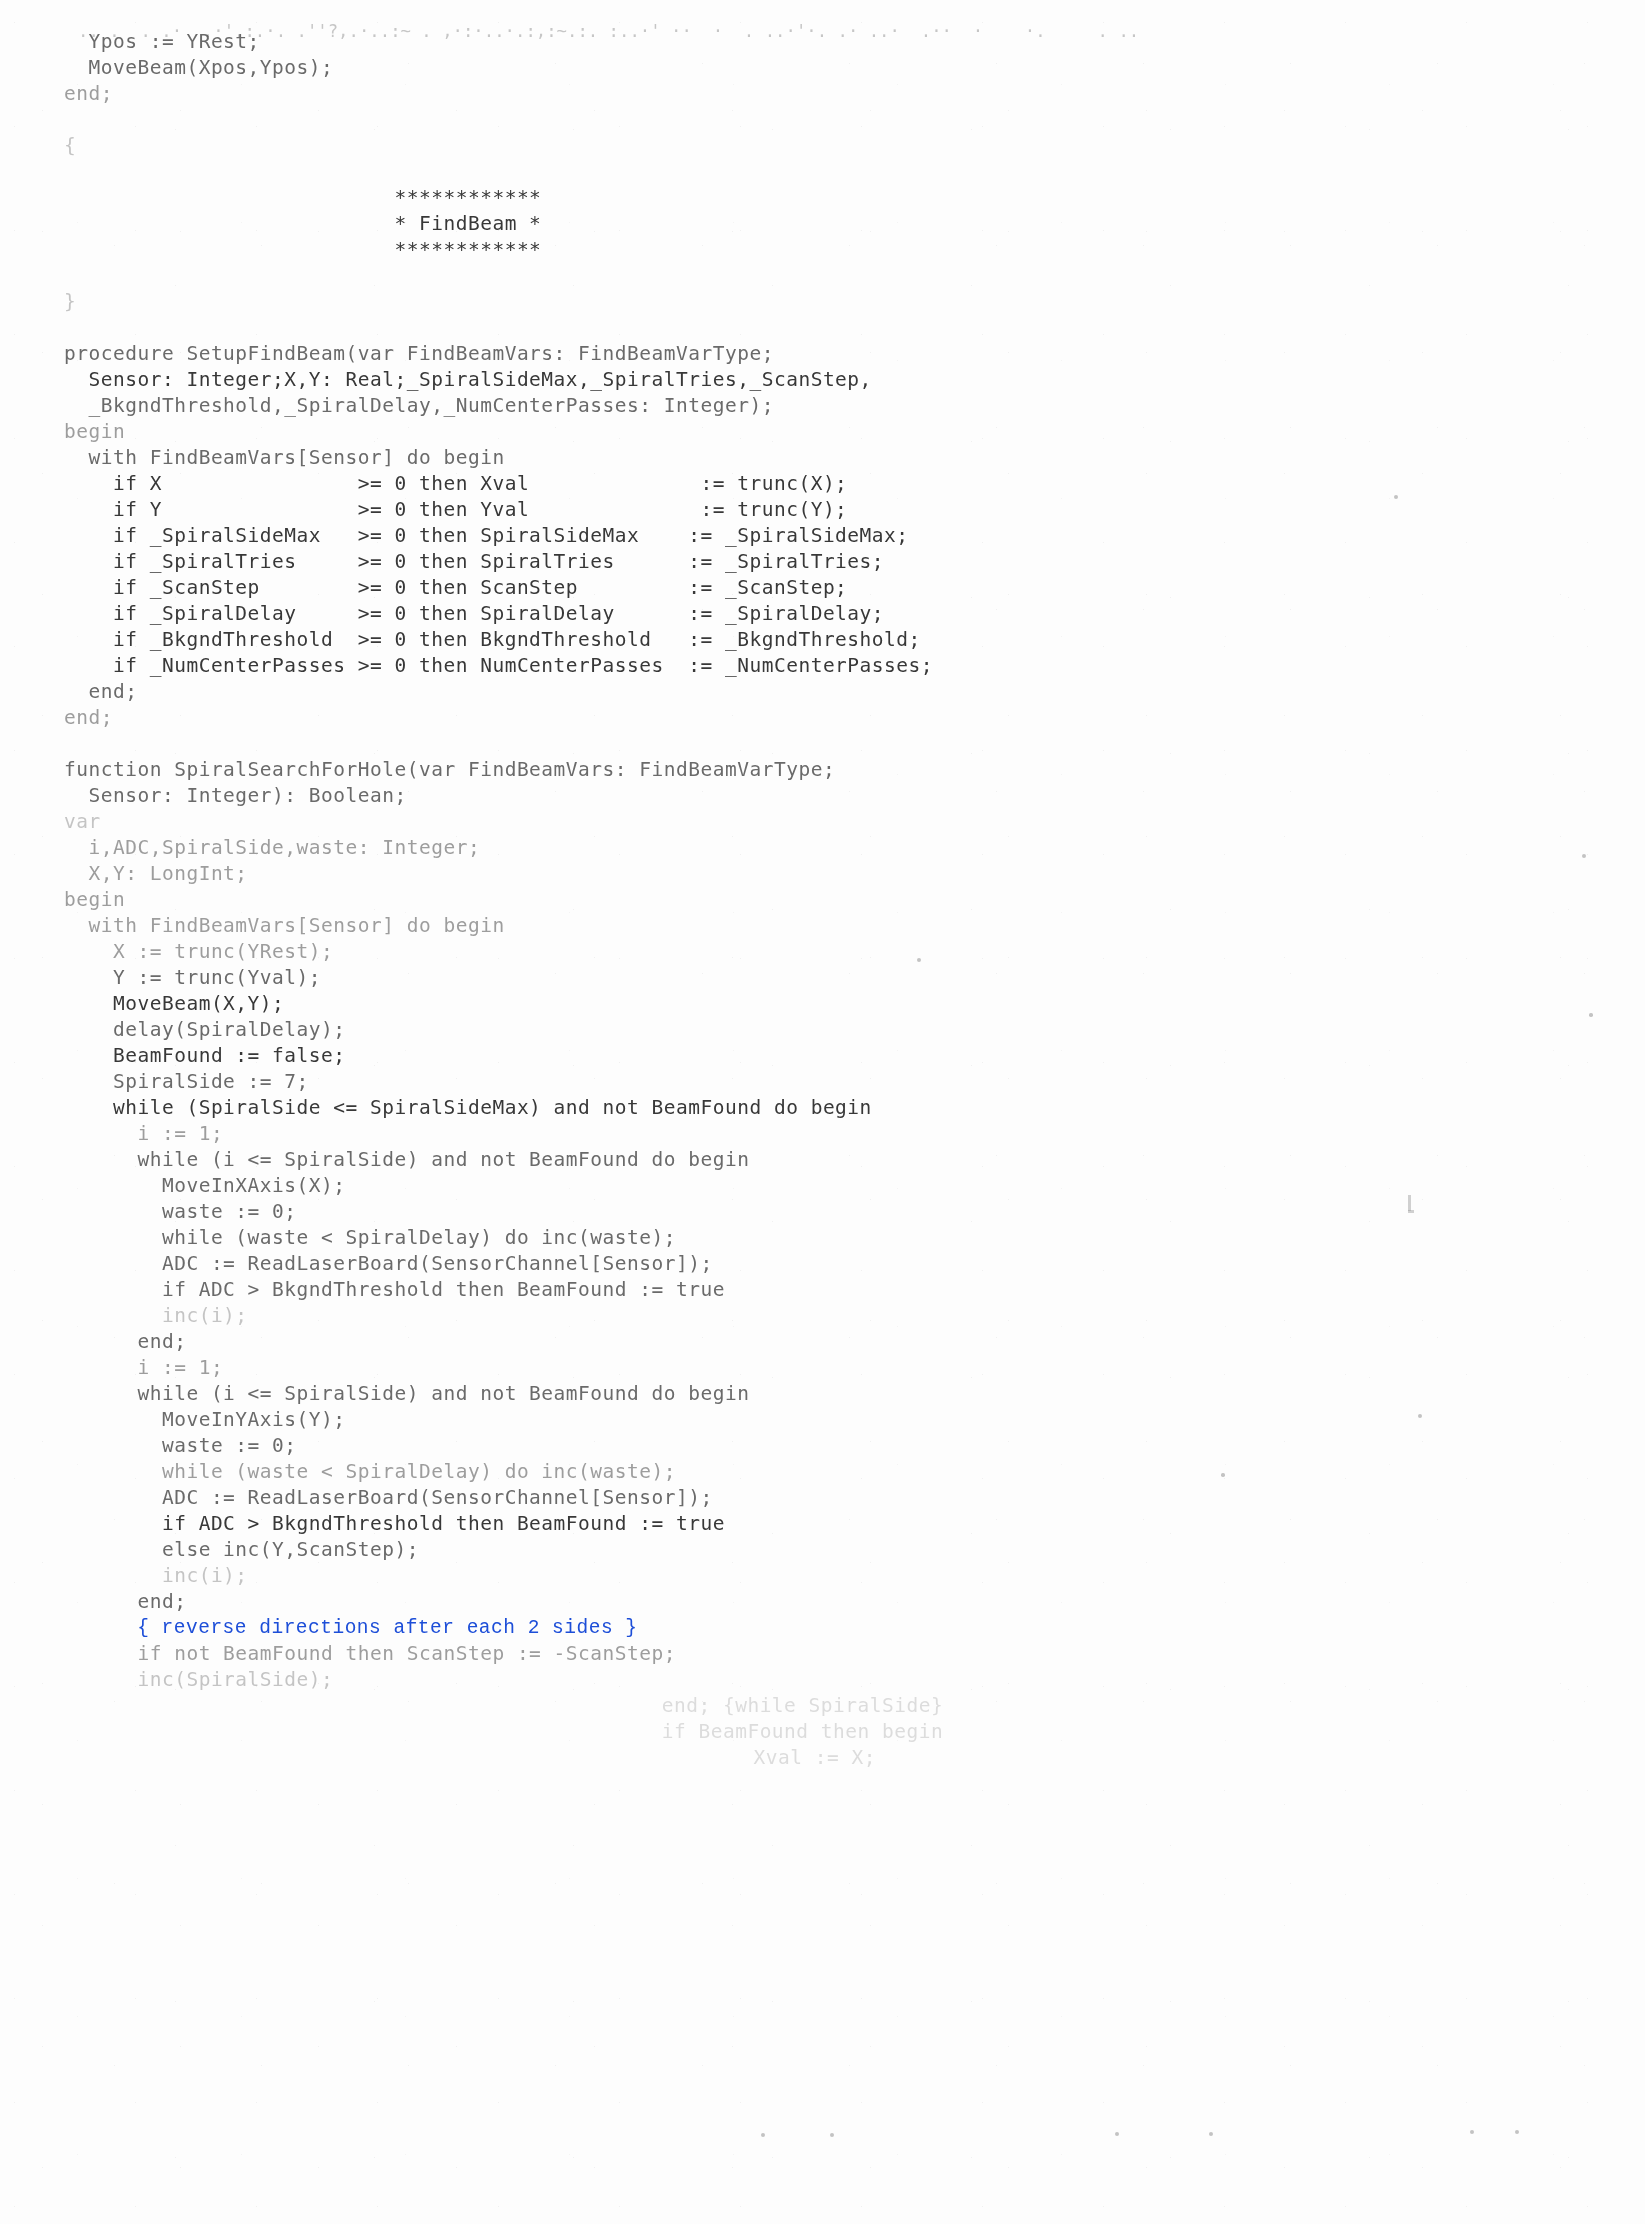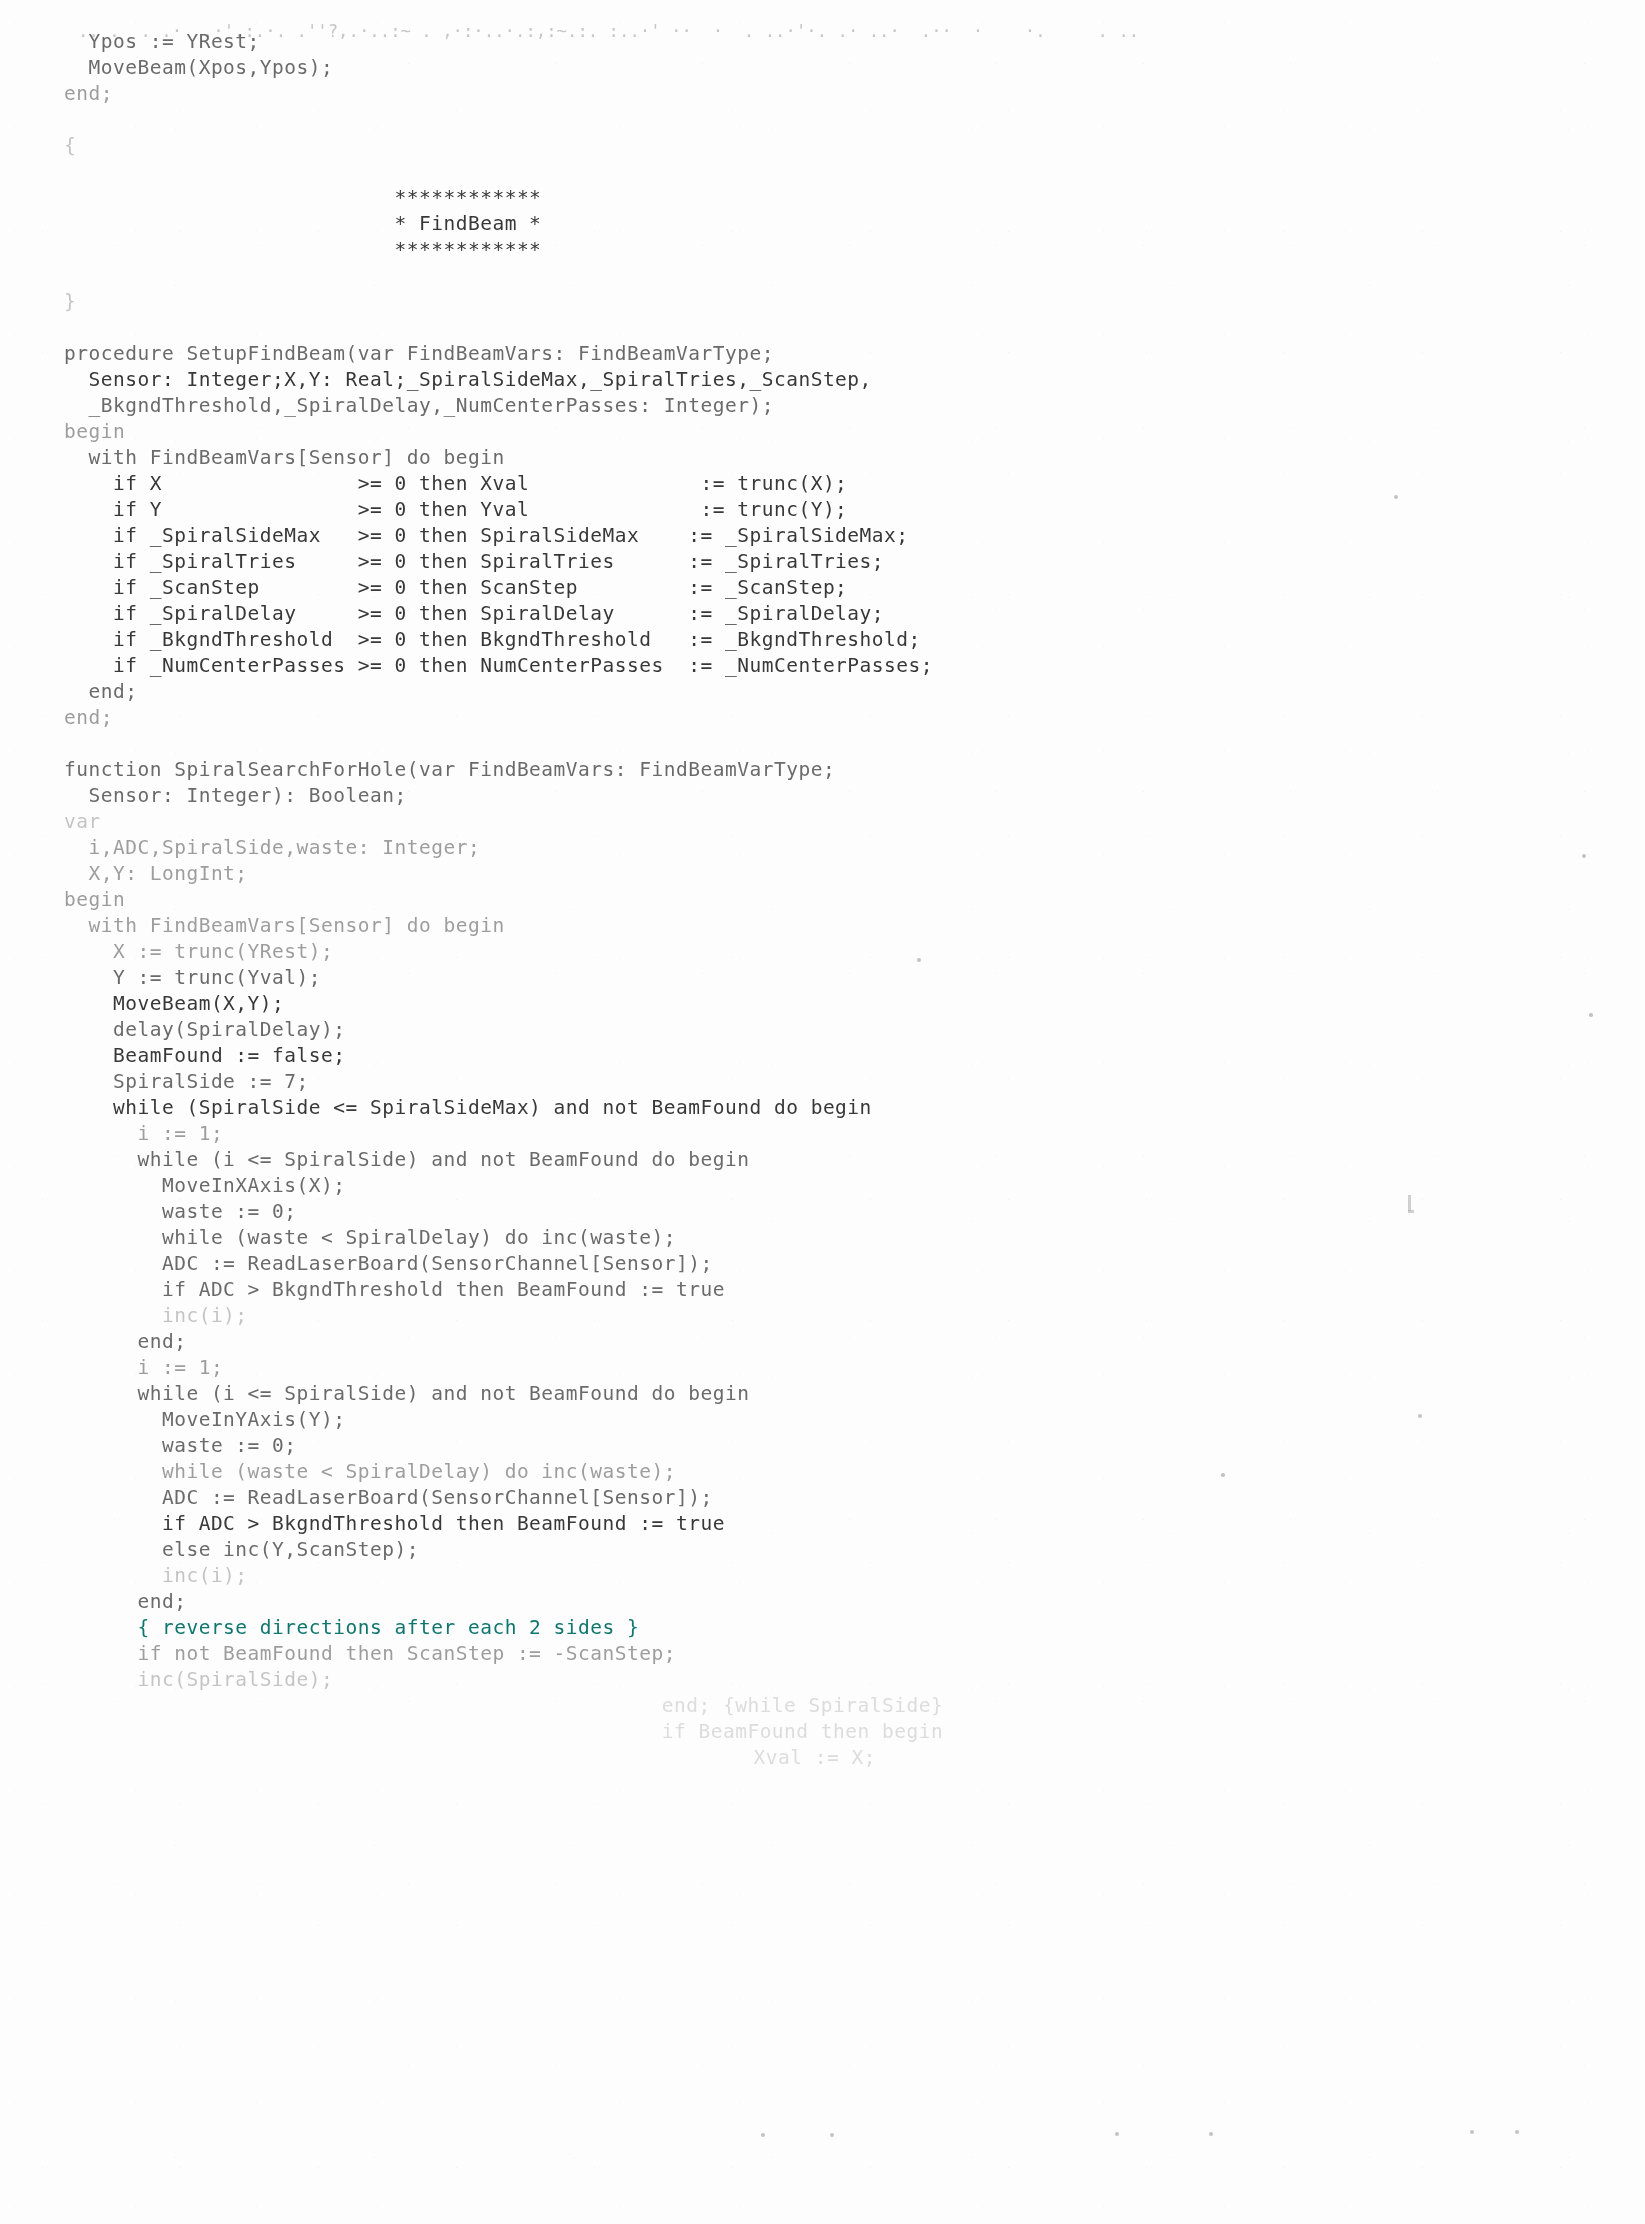--- a/index.html
+++ b/index.html
@@ -46,21 +46,21 @@
     height: 26px;
     line-height: 26px;
     font-size: 19.5px;
     letter-spacing: 0.5px;
     white-space: pre;
     color: #2b2b2b;
     padding-left: 64px;
     font-family: "DejaVu Sans Mono", monospace;
   }
   
-  .f0 { color: #0f766e; opacity: 1; }
+  .f0 { color: #1d4ed8; opacity: 1; font-family: Liberation Mono, monospace; }
   .f1 { color: #2e2e2e; opacity: 0.95; }
   .f2 { color: #4a4a4a; opacity: 0.82; }
   .f3 { color: #6d6d6d; opacity: 0.66; }
   .f4 { color: #8d8d8d; opacity: 0.5; }
   .f5 { color: #a8a8a8; opacity: 0.38; text-align: center; }
   .blank { height: 26px; }
   .topnoise {
     position: absolute;
     left: 78px;
     top: 21px;

